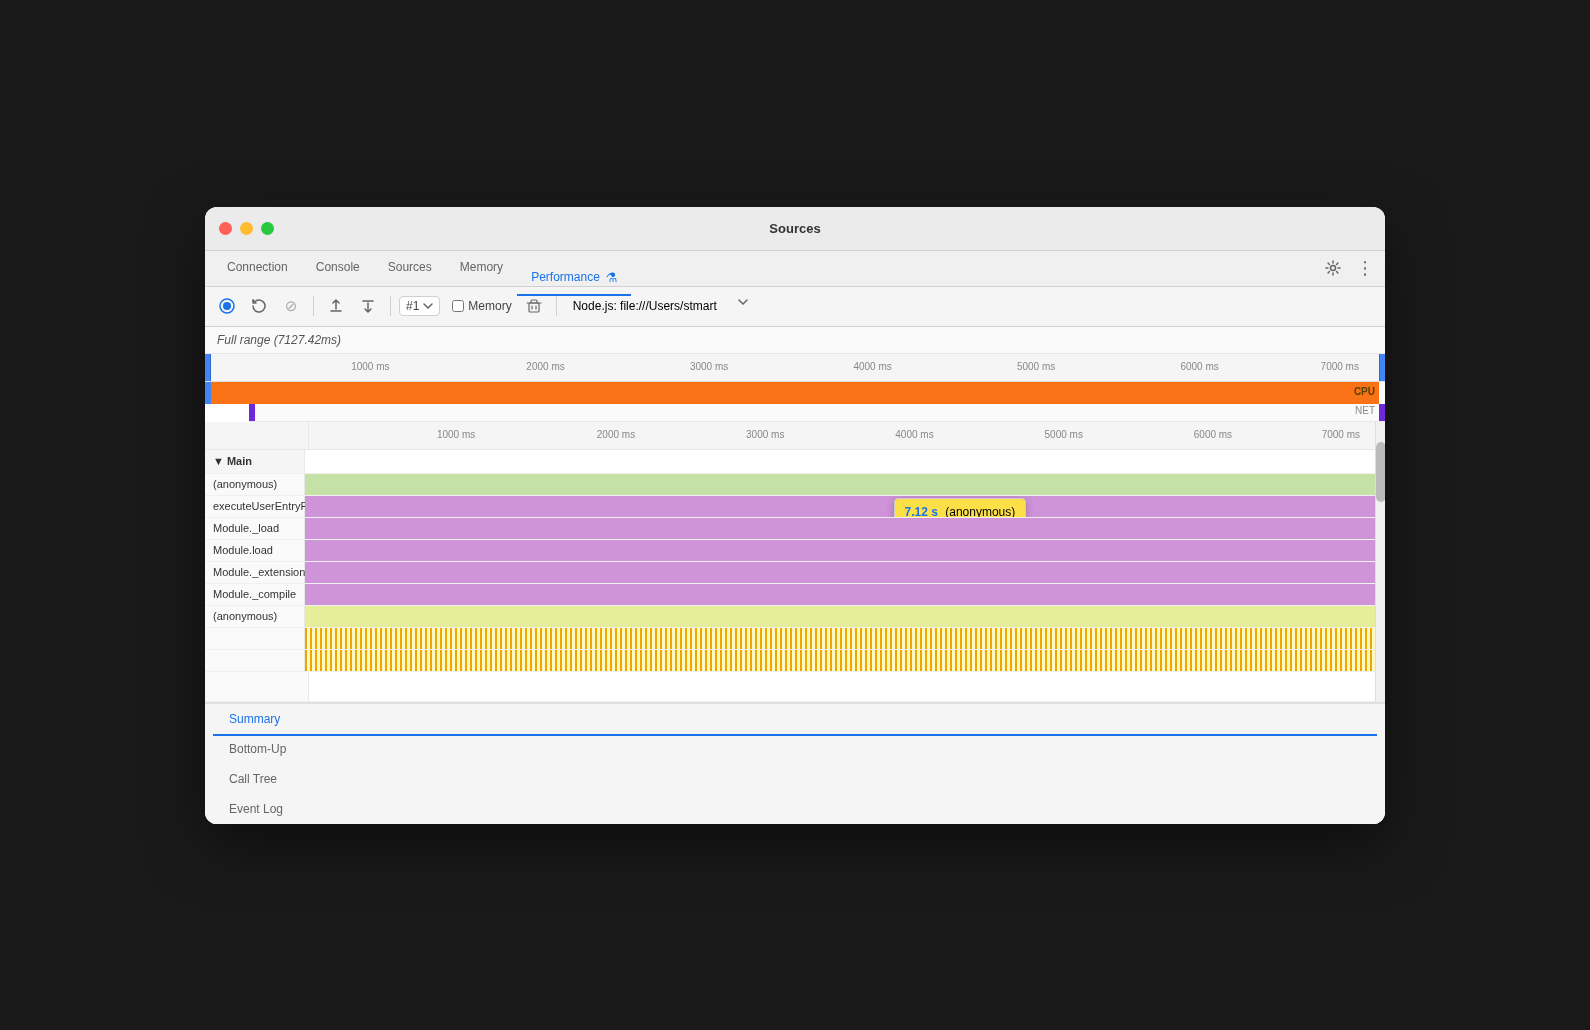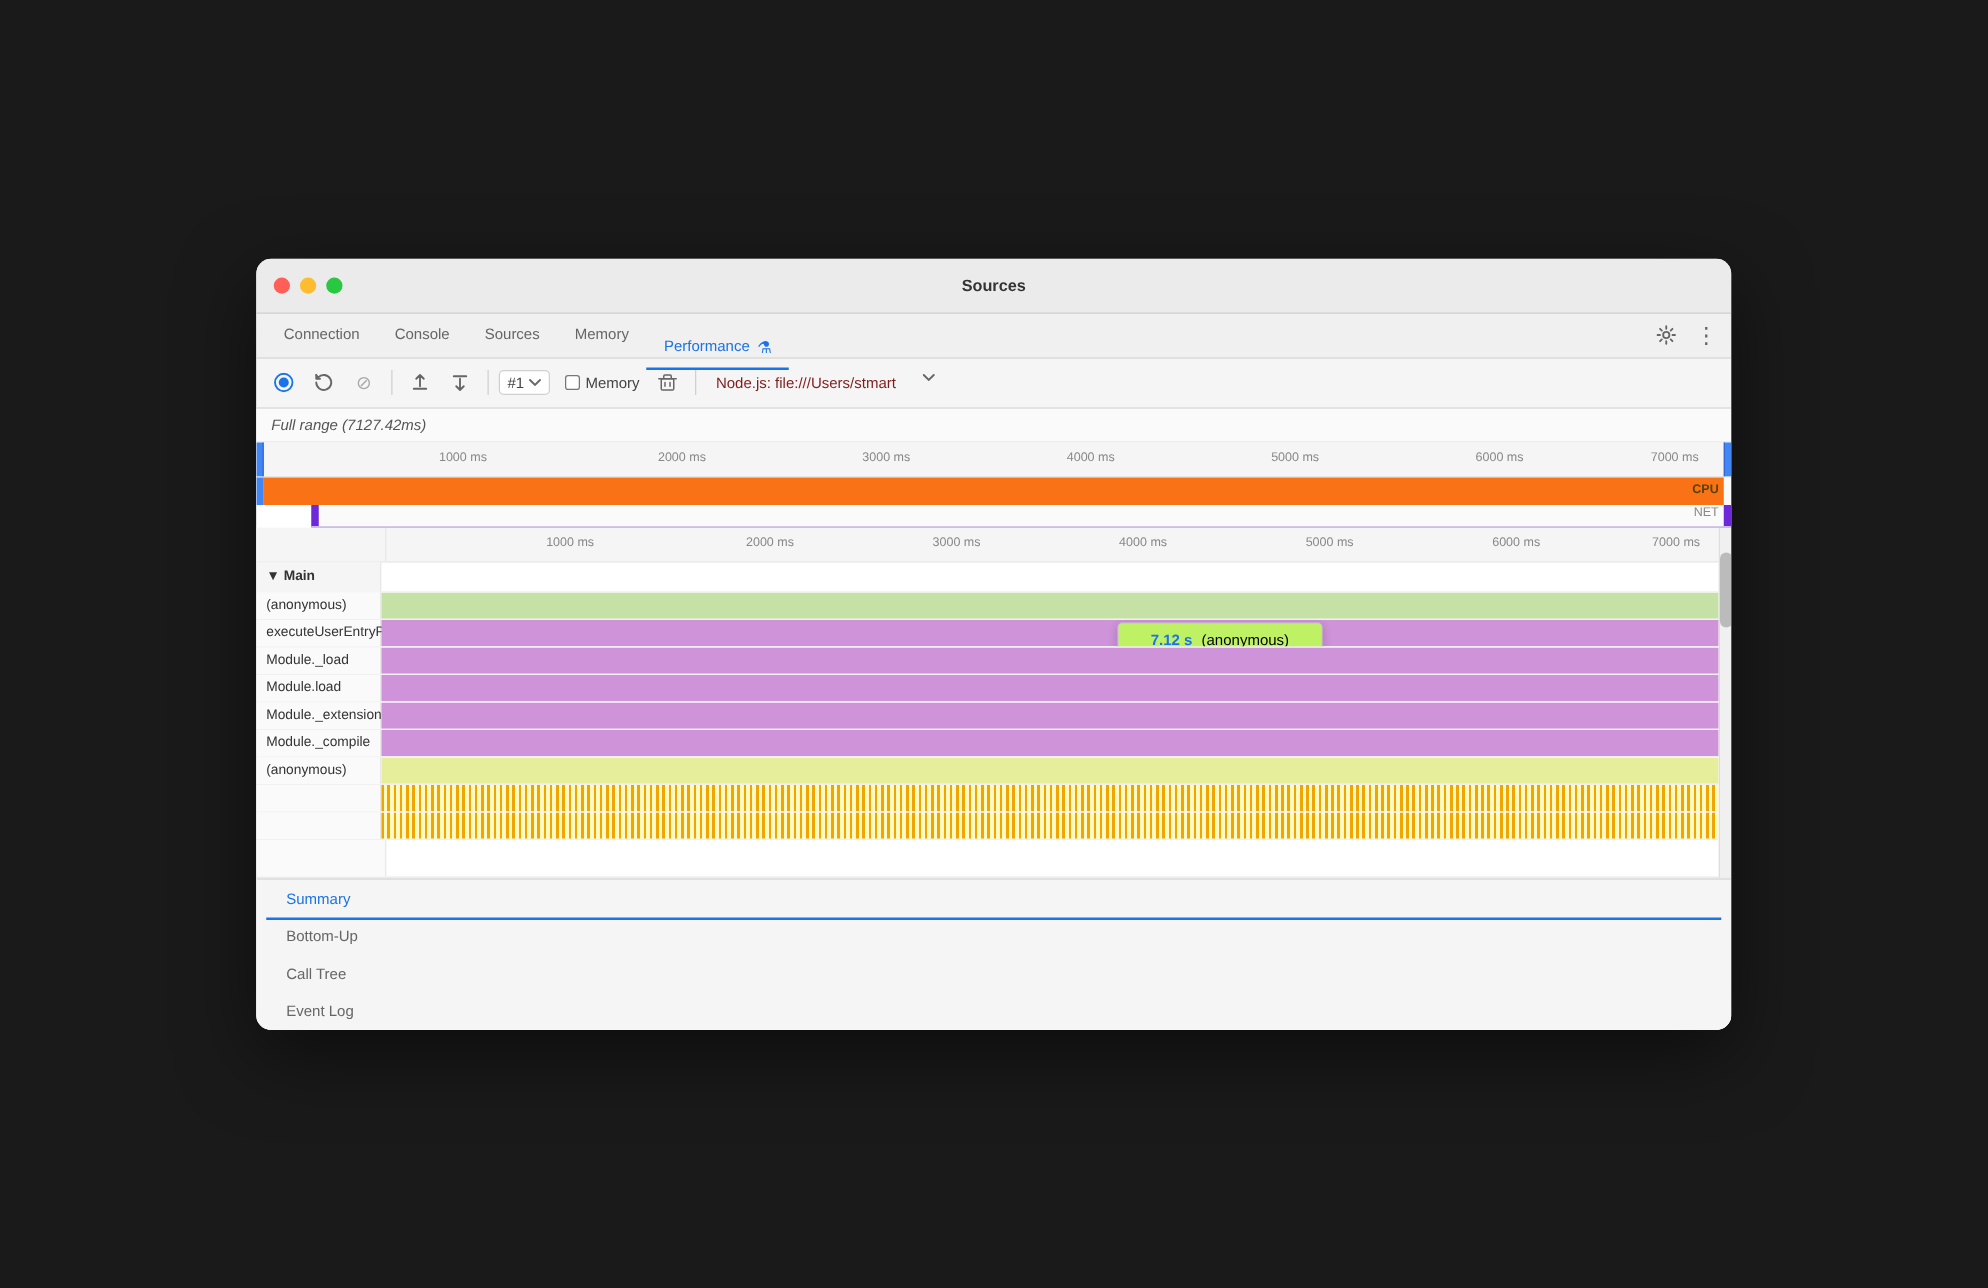--- a/index.html
+++ b/index.html
@@ -149,21 +149,21 @@
       cursor: pointer;
       color: #444;
       margin-left: 4px;
     }
     .node-selector {
       display: flex;
       align-items: flex-start;
       gap: 21px;
       margin-left: 8px;
       font-size: 12px;
-      color: #7f1d1d;
+      color: #000000;
       cursor: pointer;
     }
     .main-content {
       background: white;
       overflow: hidden;
     }
     .range-header {
       padding: 6px 12px;
       font-size: 12px;
       color: #555;
@@ -202,24 +202,24 @@
       height: 100%;
       width: 100%;
     }
     .call-bar-purple {
       background: #ce93d8;
       height: 100%;
       width: 100%;
     }
     .tooltip-overlay {
       position: absolute;
-      background: #bef264;
+      background: #fde047;
       border: 1px solid #ccc;
       border-radius: 4px;
-      padding: 6px 26px;
+      padding: 6px 10px;
       font-size: 12px;
       box-shadow: 0 2px 8px rgba(0,0,0,0.2);
       white-space: nowrap;
       z-index: 10;
       top: 2px;
       left: 55%;
     }
     .tooltip-time {
       color: #1a73e8;
       font-weight: 600;

